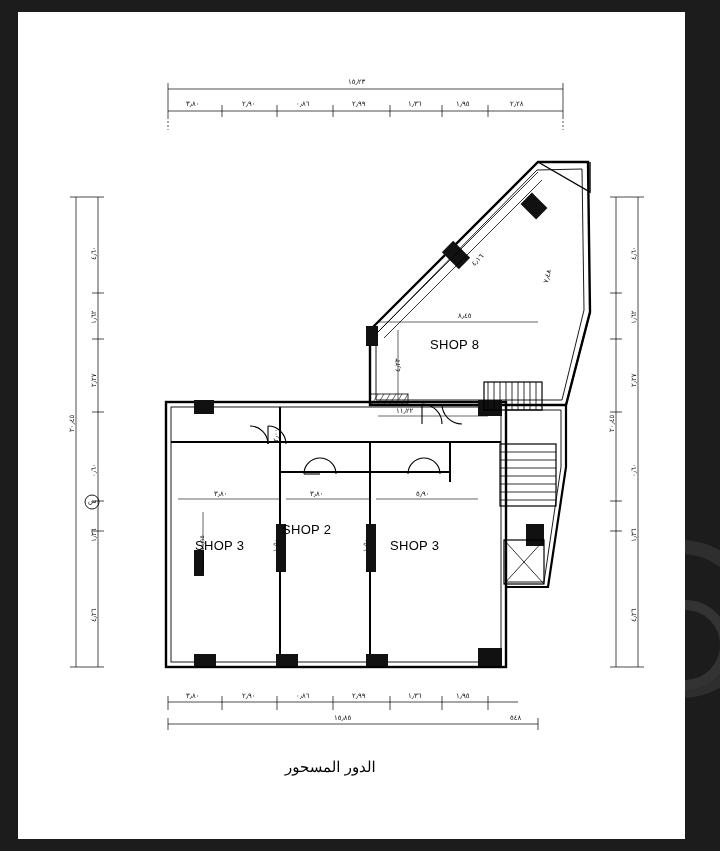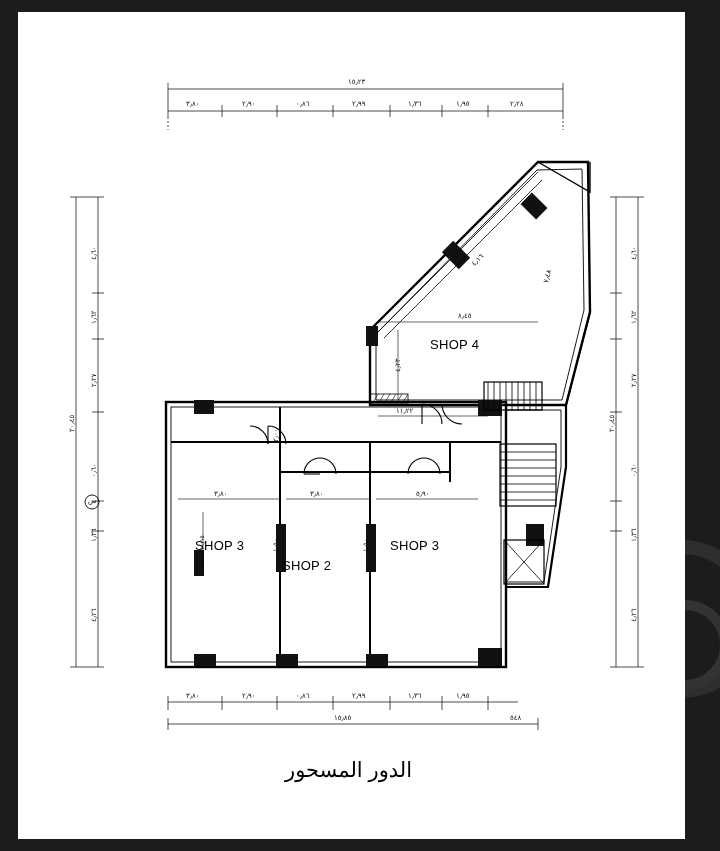--- a/index.html
+++ b/index.html
@@ -57,21 +57,21 @@
     position: absolute;
     font-family: "Liberation Sans", sans-serif;
     color: #000;
     white-space: nowrap;
   }
   .shop-label {
     font-size: 13px;
     letter-spacing: .3px;
   }
   .title-label {
-    font-size: 21px;
+    font-size: 15px;
     direction: rtl;
   }
   .dim {
     font-size: 7px;
     color: #111;
   }
   .dim.vert {
     transform-origin: left top;
   }
   svg {
@@ -275,23 +275,23 @@
         <line x1="185" y1="500" x2="185" y2="560"></line>
       </g>
 
       <g>
         <circle cx="74" cy="490" r="7" fill="none" stroke="#000" stroke-width="0.9"></circle>
       </g>
 
     </svg>
 
     <div class="label shop-label" style="left:372px; top:526px;">SHOP 3</div>
-    <div class="label shop-label" style="left:264px; top:546px;">SHOP 2</div>
+    <div class="label shop-label" style="left:264px; top:510px;">SHOP 2</div>
     <div class="label shop-label" style="left:177px; top:526px;">SHOP 3</div>
-    <div class="label shop-label" style="left:412px; top:325px;">SHOP 4</div>
+    <div class="label shop-label" style="left:412px; top:325px;">SHOP 8</div>
 
     <div class="label title-label" style="left:267px; top:746px;">الدور المسحور</div>
 
     <div class="label dim" style="left:330px; top:66px;">١٥٫٢٣</div>
 
     <div class="label dim" style="left:168px; top:88px;">٣٫٨٠</div>
     <div class="label dim" style="left:224px; top:88px;">٢٫٩٠</div>
     <div class="label dim" style="left:278px; top:88px;">٠٫٨٦</div>
     <div class="label dim" style="left:334px; top:88px;">٢٫٩٩</div>
     <div class="label dim" style="left:390px; top:88px;">١٫٣٦</div>

